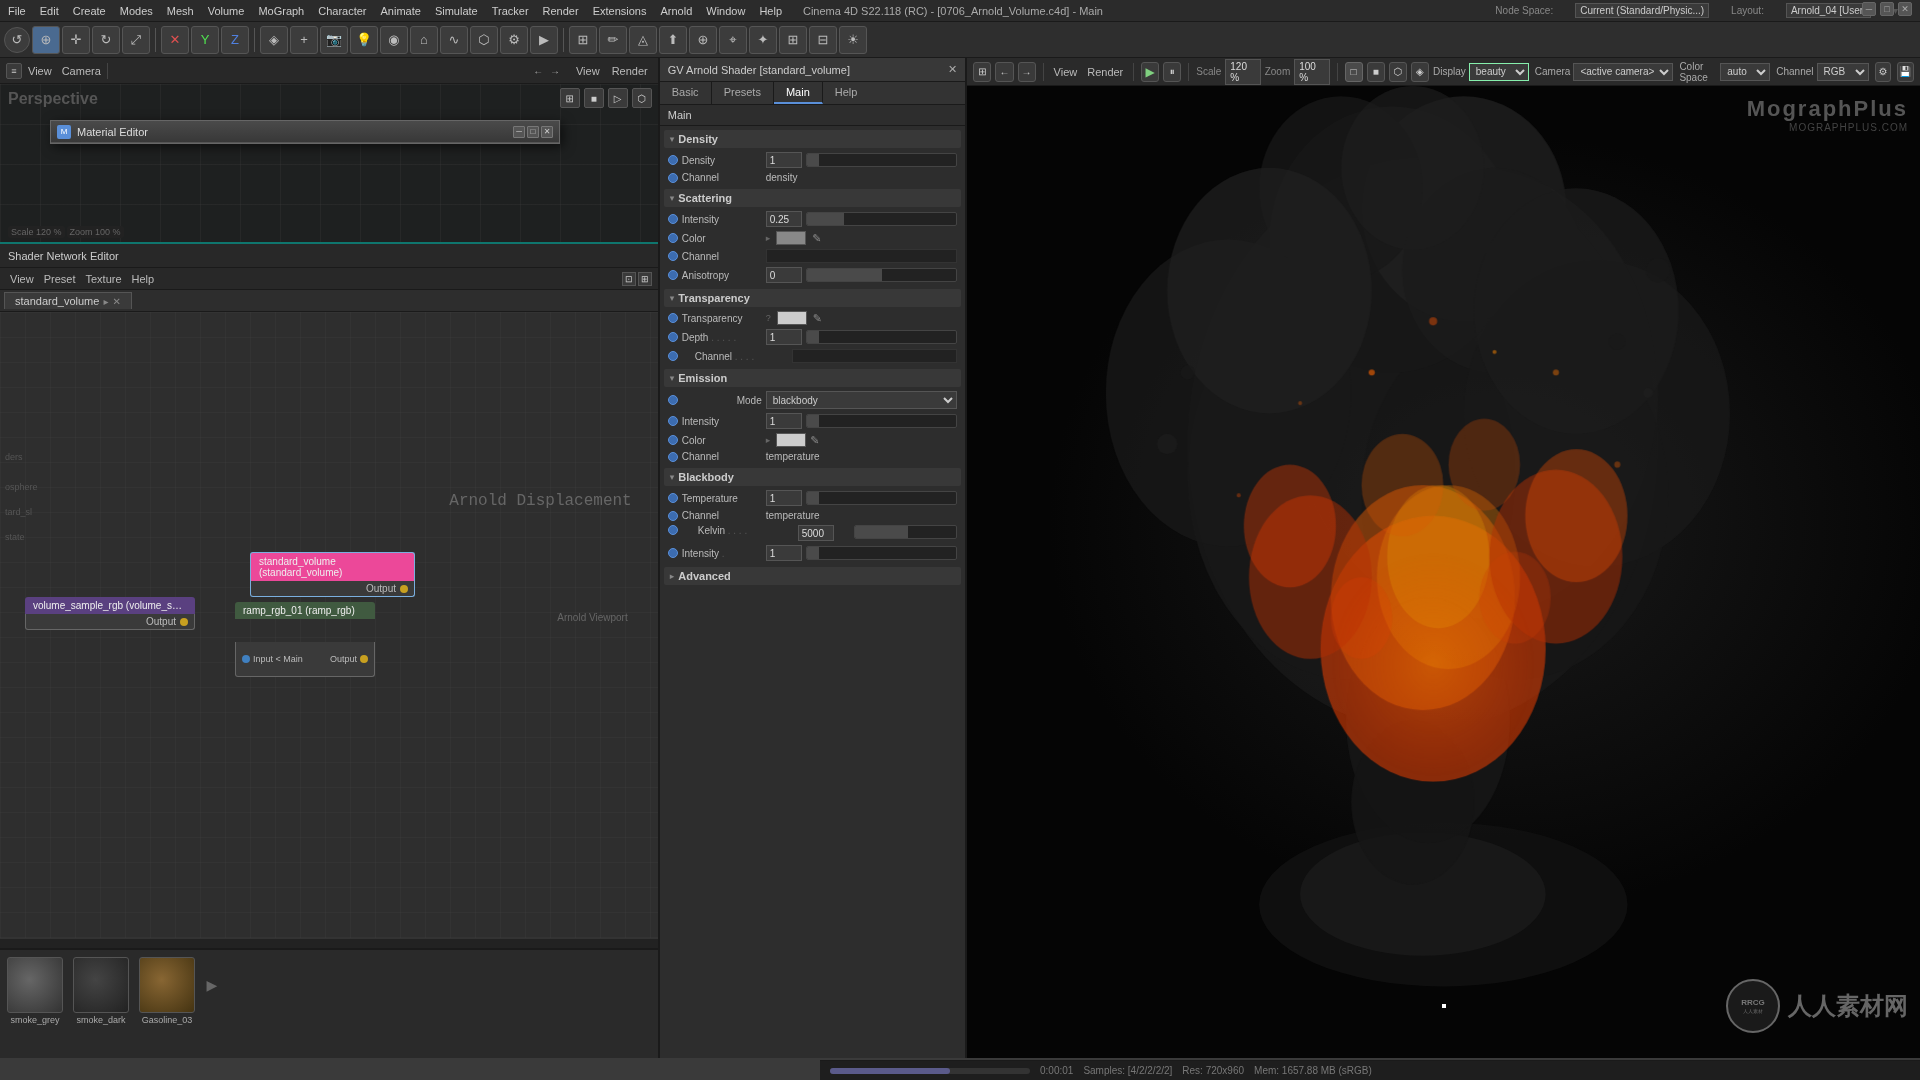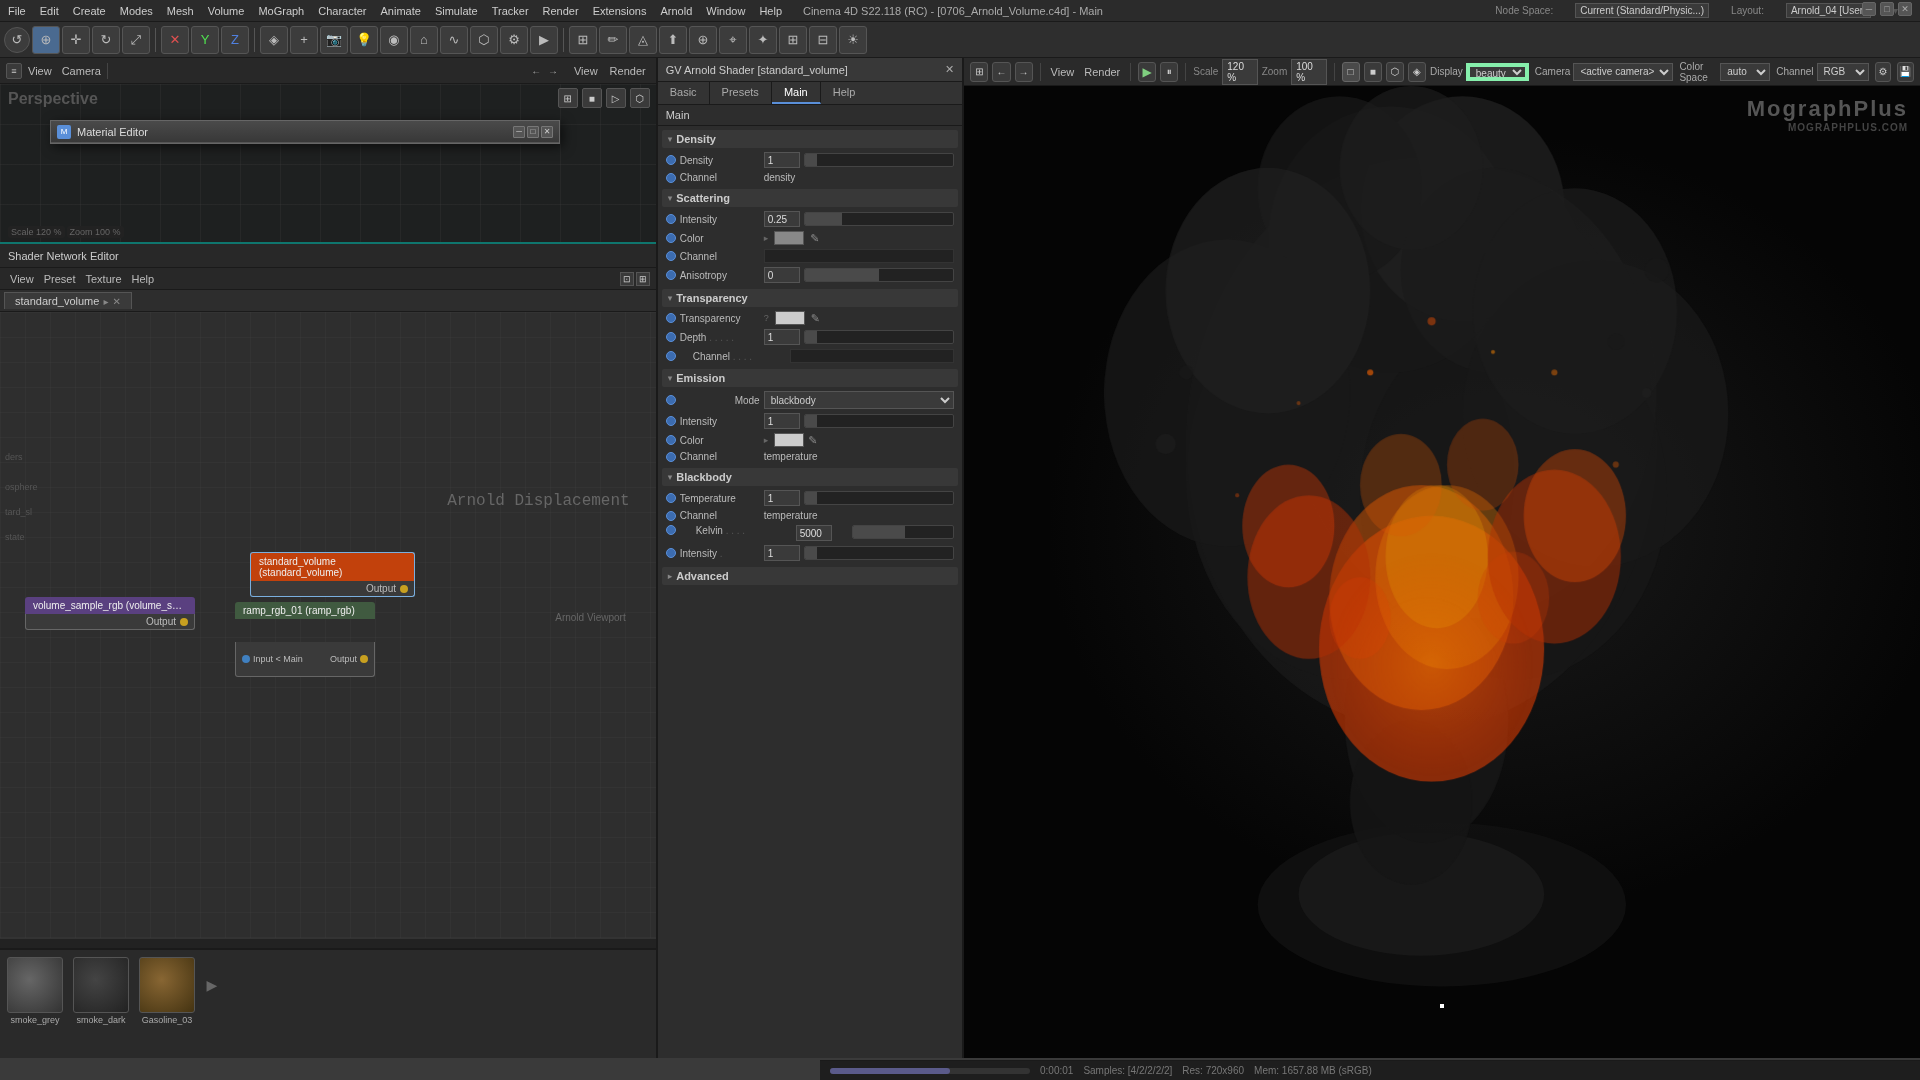--- a/index.html
+++ b/index.html
@@ -299,21 +299,21 @@
                 </div>
                 <div style="display:flex; align-items:center; gap:3px;">
                   <span style="font-size:9px; color:#bbb;">Output</span>
                   <div style="width:8px;height:8px;border-radius:50%;background:#c8a020;"></div>
                 </div>
               </div>
             </div>
           </div>
 
           <div style="position:absolute; top:240px; left:250px; width:165px;">
-            <div style="background:#c2410c; padding:3px 8px; border-radius:3px 3px 0 0; font-size:10px; color:#eee; border:1px solid #7aafdf; border-bottom:none;">
+            <div style="background:#ec4899; padding:3px 8px; border-radius:3px 3px 0 0; font-size:10px; color:#eee; border:1px solid #7aafdf; border-bottom:none;">
               <span>standard_volume (standard_volume)</span>
             </div>
             <div style="background:#3a3a3a; border:1px solid #7aafdf; border-top:none; border-radius:0 0 3px 3px; padding:2px 6px;">
               <div style="display:flex; justify-content:flex-end; align-items:center; gap:4px;">
                 <span style="font-size:10px; color:#bbb;">Output</span>
                 <div style="width:8px;height:8px;border-radius:50%;background:#c8a020;"></div>
               </div>
             </div>
           </div>
 
@@ -565,21 +565,21 @@
         <div style="width:1px;height:18px;background:#444;margin:0 3px;"></div>
 
         <div style="width:20px;height:20px;background:#4a4a4a;border:1px solid #666;border-radius:3px;display:flex;align-items:center;justify-content:center;font-size:10px;cursor:pointer;">□</div>
         <div style="width:20px;height:20px;background:#3a3a3a;border:1px solid #555;border-radius:3px;display:flex;align-items:center;justify-content:center;font-size:10px;cursor:pointer;">■</div>
         <div style="width:20px;height:20px;background:#3a3a3a;border:1px solid #555;border-radius:3px;display:flex;align-items:center;justify-content:center;font-size:10px;cursor:pointer;">⬡</div>
         <div style="width:20px;height:20px;background:#3a3a3a;border:1px solid #555;border-radius:3px;display:flex;align-items:center;justify-content:center;font-size:10px;cursor:pointer;">◈</div>
 
         <div style="margin-left:auto; display:flex; align-items:center; gap:6px;">
           <div style="display:flex;align-items:center;gap:3px;">
             <span style="font-size:10px;color:#aaa;">Display</span>
-            <select style="background:#3a3a3a;border:4px solid #86efac;color:#ccc;font-size:10px;height:18px;padding:0 2px;min-width:60px;">
+            <select style="background:#3a3a3a;border:1px solid #86efac;color:#ccc;font-size:10px;height:18px;padding:0 2px;min-width:60px;">
               <option>beauty</option>
               <option>diffuse</option>
             </select>
           </div>
           <div style="display:flex;align-items:center;gap:3px;">
             <span style="font-size:10px;color:#aaa;">Camera</span>
             <select style="background:#3a3a3a;border:1px solid #555;color:#ccc;font-size:10px;height:18px;padding:0 2px;min-width:100px;">
               <option>&lt;active camera&gt;</option>
             </select>
           </div>
@@ -688,23 +688,32 @@
 
           <radialGradient id="hotGlow" cx="50%" cy="58%" r="25%">
             <stop offset="0%" stop-color="#ff8800" stop-opacity="0.3"></stop>
             <stop offset="100%" stop-color="#ff4400" stop-opacity="0"></stop>
           </radialGradient>
           <ellipse cx="540" cy="530" rx="200" ry="220" fill="url(#hotGlow)"></ellipse>
         </svg>
 
         <div style="position:absolute; top:10px; right:12px; text-align:right;">
           <div style="font-size:22px; font-weight:bold; color:#555; letter-spacing:2px;">MographPlus</div>
-          <div style="font-size:10px; color:#444; letter-spacing:1px;font-weight:bold;">MOGRAPHPLUS.COM</div>
-        </div>
-
+          <div style="font-size:10px; color:#444; letter-spacing:1px;">MOGRAPHPLUS.COM</div>
+        </div>
+
+        <div style="position:absolute; bottom:25px; right:12px; display:flex; align-items:center; gap:8px;">
+          <div style="width:54px;height:54px;border-radius:50%;border:2px solid #666;display:flex;flex-direction:column;align-items:center;justify-content:center;background:#1a1a1a;">
+            <span style="font-size:8px;color:#777;font-weight:bold;line-height:1.2;">RRCG</span>
+            <span style="font-size:5px;color:#666;line-height:1.2;">人人素材</span>
+          </div>
+          <div>
+            <div style="font-size:24px;font-weight:bold;color:#666;line-height:1.1;">人人素材网</div>
+          </div>
+        </div>
 
         <div style="position:absolute; bottom:50px; left:50%; width:4px; height:4px; background:#fff; border-radius:50; margin-left:-2px;"></div>
       </div>
     </div>
   </div>
 
   <div style="position:absolute; bottom:0; left:820px; right:0; height:20px; background:#1e1e1e; border-top:1px solid #1a1a1a; display:flex; align-items:center; padding:0 10px; gap:10px;">
     <div style="width:200px; height:6px; background:#333; border-radius:3px; position:relative;">
       <div style="position:absolute;left:0;top:0;width:60%;height:100%;background:#5a5a8a;border-radius:3px;"></div>
     </div>

